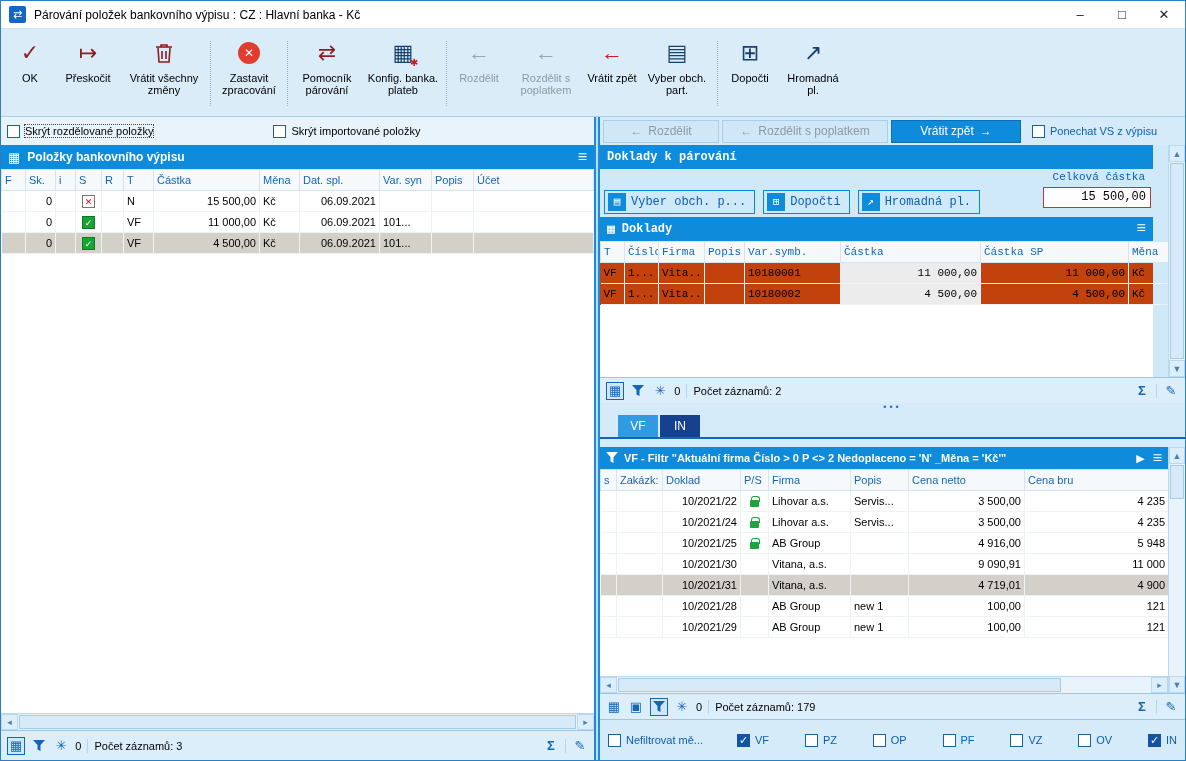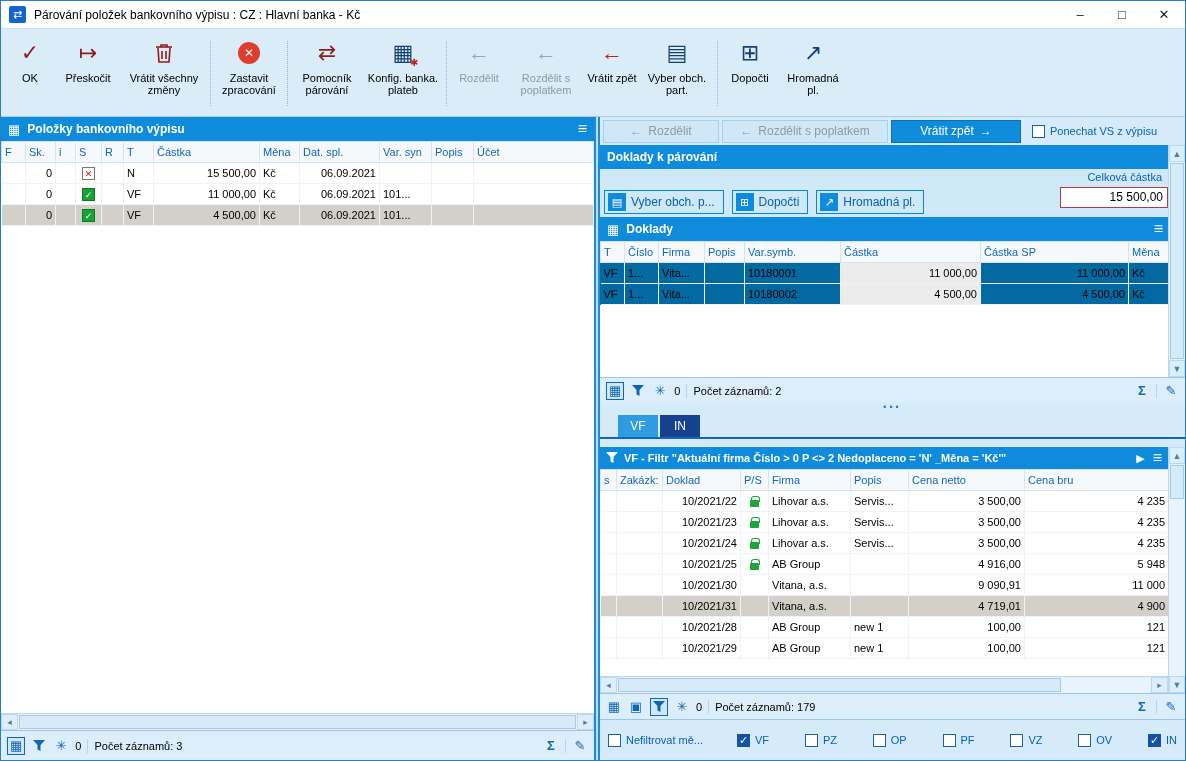--- a/index.html
+++ b/index.html
@@ -82,21 +82,21 @@
   .vscroll { position:absolute; top:0; bottom:0; right:0; width:17px; background:#e8f3fb; border-left:1px solid #bcd8ee; display:flex; flex-direction:column; font-size:9px; color:#4a7fb5; }
   .vs-arrow { height:17px; display:flex; align-items:center; justify-content:center; background:#ddeefb; border:1px solid #bcd8ee; }
   .vs-thumb { background:#d7eaf8; border:1px solid #a6cbe8; margin:1px; }
 
   
   .actrow { height:28px; background:#d5ebf9; display:flex; align-items:center; gap:3px; padding:0 3px; }
   .abtn { height:23px; display:flex; align-items:center; justify-content:center; gap:6px; font-size:12px; }
   .abtn.dis { background:#cfe7f7; border:1px solid #a9cfe8; color:#8e9aa4; }
   .abtn.primary { background:#0f8bdb; color:#fff; border:1px solid #0b6fb4; }
   .docs-area { position:relative; height:232px; background:#cfe9f8; }
-  .docs-inner { margin-right:15px; height:100%; display:flex; flex-direction:column; background:#0369a1; }
+  .docs-inner { margin-right:32px; height:100%; display:flex; flex-direction:column; background:#c2410c;font-family:Liberation Mono, monospace; }
   .totarea { height:48px; background:#cfe9f8; position:relative; }
   .tot-label { position:absolute; top:2px; right:8px; color:#0a5fb4; font-size:11px; }
   .tot-value { position:absolute; top:18px; right:2px; width:108px; height:21px; background:#fff; border:1px solid #b23b3b; text-align:right; padding:2px 4px; font-size:12px; }
   .sbtns { position:absolute; left:4px; bottom:3px; display:flex; gap:8px; }
   .sbtn { height:24px; display:flex; align-items:center; gap:5px; background:#cfe9f9; border:1px solid #0a86d8; padding:0 8px 0 3px; color:#0a5fb4; font-size:12px; }
   .sbtn .sq { width:18px; height:18px; background:#0f8bdb; color:#fff; font-size:11px; line-height:18px; text-align:center; }
   .splitter { height:10px; background:#d5ebf9; color:#2f76b8; font-size:9px; letter-spacing:3px; text-align:center; line-height:9px; }
   .tabsrow { height:26px; background:#d5ebf9; border-bottom:2px solid #1266b8; display:flex; align-items:flex-end; padding-left:18px; gap:2px; }
   .tab { height:22px; min-width:40px; display:flex; align-items:center; justify-content:center; color:#fff; font-size:12px; background:#2f9be0; }
   .tab.active { background:#16418f; }
@@ -188,20 +188,30 @@
     </div>
     <div class="tbtn" style="width:68px">
       <span class="ticon navy">↗</span>
       <span>Hromadná pl.</span>
     </div>
   </div>
 
   <div class="content">
 
     <div class="lp">
+      <div class="chkrow">
+        <label class="cbx">
+          <span class="cb"></span>
+          <span class="cb-label focus">Skrýt rozdělované položky</span>
+        </label>
+        <label class="cbx">
+          <span class="cb"></span>
+          <span class="cb-label">Skrýt importované položky</span>
+        </label>
+      </div>
       <div class="phead">
         <span class="ph-icon">▦</span>
         <span>Položky bankovního výpisu</span>
         <span class="ph-menu">≡</span>
       </div>
       <table class="grid" style="width:593px">
         <colgroup>
           <col style="width:24px">
             <col style="width:30px">
             <col style="width:20px">
@@ -474,30 +484,20 @@
                   <td class="num">10/2021/22</td>
                 <td class="ctr"><span class="lockico"></span></td>
                 <td>Lihovar a.s.</td>
                   <td>Servis...</td>
                 <td class="num">3 500,00</td>
                   <td class="num">4 235</td>
               </tr>
               <tr>
                 <td></td>
                   <td></td>
-                  <td class="num">10/2021/23</td>
-                <td class="ctr"><span class="lockico"></span></td>
-                <td>Lihovar a.s.</td>
-                  <td>Servis...</td>
-                <td class="num">3 500,00</td>
-                  <td class="num">4 235</td>
-              </tr>
-              <tr>
-                <td></td>
-                  <td></td>
                   <td class="num">10/2021/24</td>
                 <td class="ctr"><span class="lockico"></span></td>
                 <td>Lihovar a.s.</td>
                   <td>Servis...</td>
                 <td class="num">3 500,00</td>
                   <td class="num">4 235</td>
               </tr>
               <tr>
                 <td></td>
                   <td></td>

